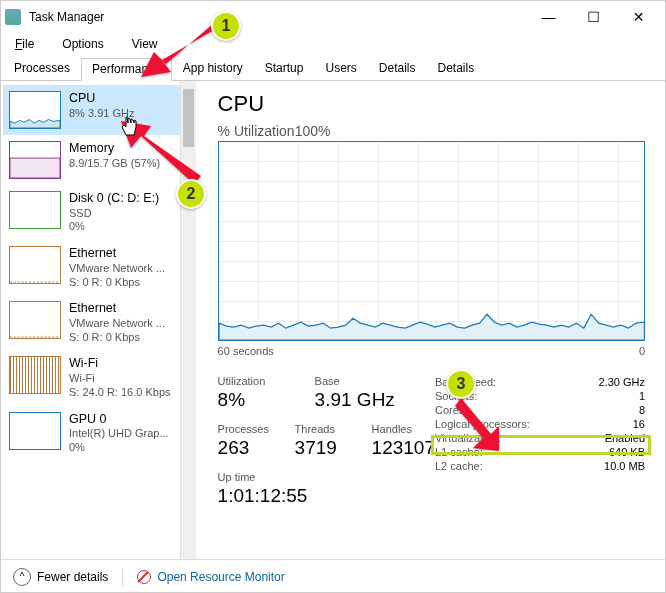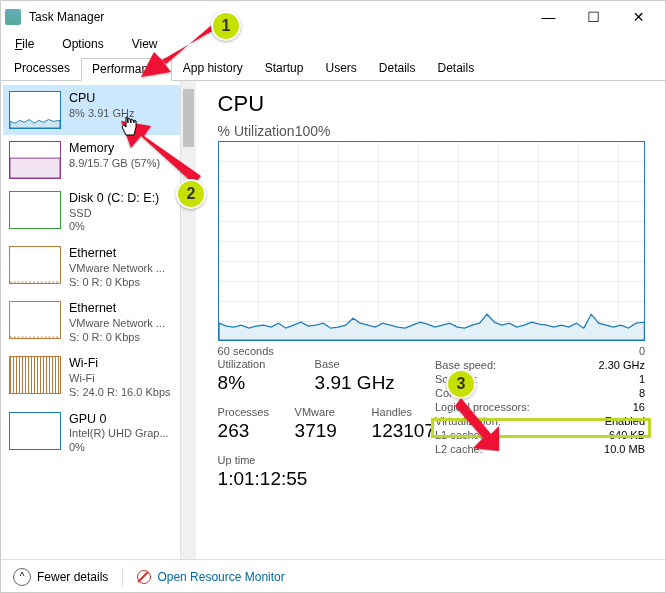--- a/index.html
+++ b/index.html
@@ -39,21 +39,21 @@
   .main-head { display: flex; align-items: baseline; gap: 10px; margin-bottom: 6px; }
   .main-head .h { font-size: 22px; font-weight: 400; }
   .main-head .d { font-size: 13px; color: #555; white-space: nowrap; overflow: hidden; text-overflow: ellipsis; flex: 1; }
 
   .chart-top { display: flex; justify-content: flex-start; font-size: 14px; color: #555; margin-bottom: 2px; }
   .chart { height: 200px; border: 1px solid #1a7bb9; position: relative; background:
     repeating-linear-gradient(to right, transparent 0 39px, #e4eef2 39px 40px),
     repeating-linear-gradient(to bottom, transparent 0 19px, #e4eef2 19px 20px);
   }
   .chart svg { position: absolute; inset: 0; width: 100%; height: 100%; }
-  .chart-bot { display: flex; justify-content: space-between; font-size: 11px; color: #555; margin: 4px 0 1px; }
+  .chart-bot { display: flex; justify-content: space-between; font-size: 11px; color: #555; margin: 4px 0 18px; }
 
   .stats { display: flex; gap: 0; }
   .stats-left { flex: 1; }
   .stats-left .srow { display: flex; gap: 22px; margin-bottom: 12px; }
   .stat .label { font-size: 11px; color: #555; margin-bottom: 2px; }
   .stat .value { font-size: 19px; font-weight: 400; }
   .uptime .value { font-size: 19px; }
   .stats-right { width: 210px; font-size: 11px; position: relative; }
   .stats-right .r { display: flex; justify-content: space-between; padding: 1px 0; color: #555; }
   .stats-right .r .v { color: #000; }
@@ -222,21 +222,21 @@
             <div class="label">Base</div>
             <div class="value">3.91 GHz</div>
           </div>
         </div>
         <div class="srow">
           <div class="stat" style="width:55px">
             <div class="label">Processes</div>
             <div class="value">263</div>
           </div>
           <div class="stat" style="width:55px">
-            <div class="label">VMware</div>
+            <div class="label">Threads</div>
             <div class="value">3719</div>
           </div>
           <div class="stat">
             <div class="label">Handles</div>
             <div class="value">123107</div>
           </div>
         </div>
         <div class="stat uptime">
           <div class="label">Up time</div>
           <div class="value">1:01:12:55</div>

